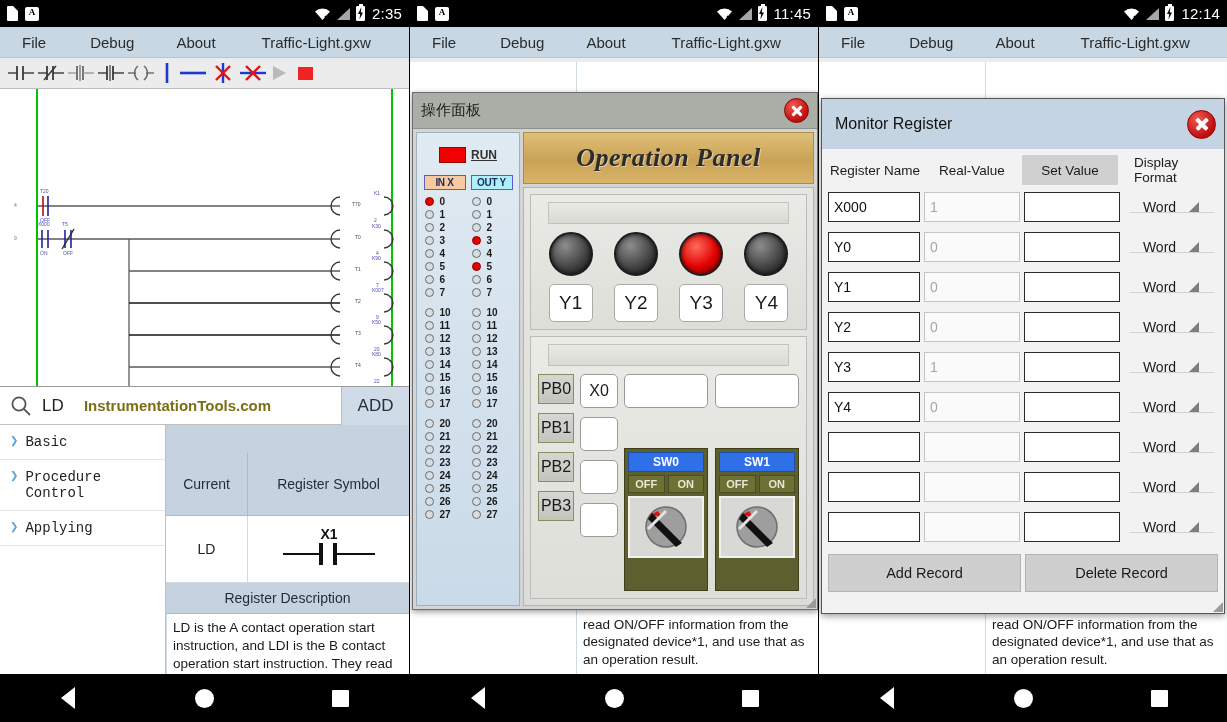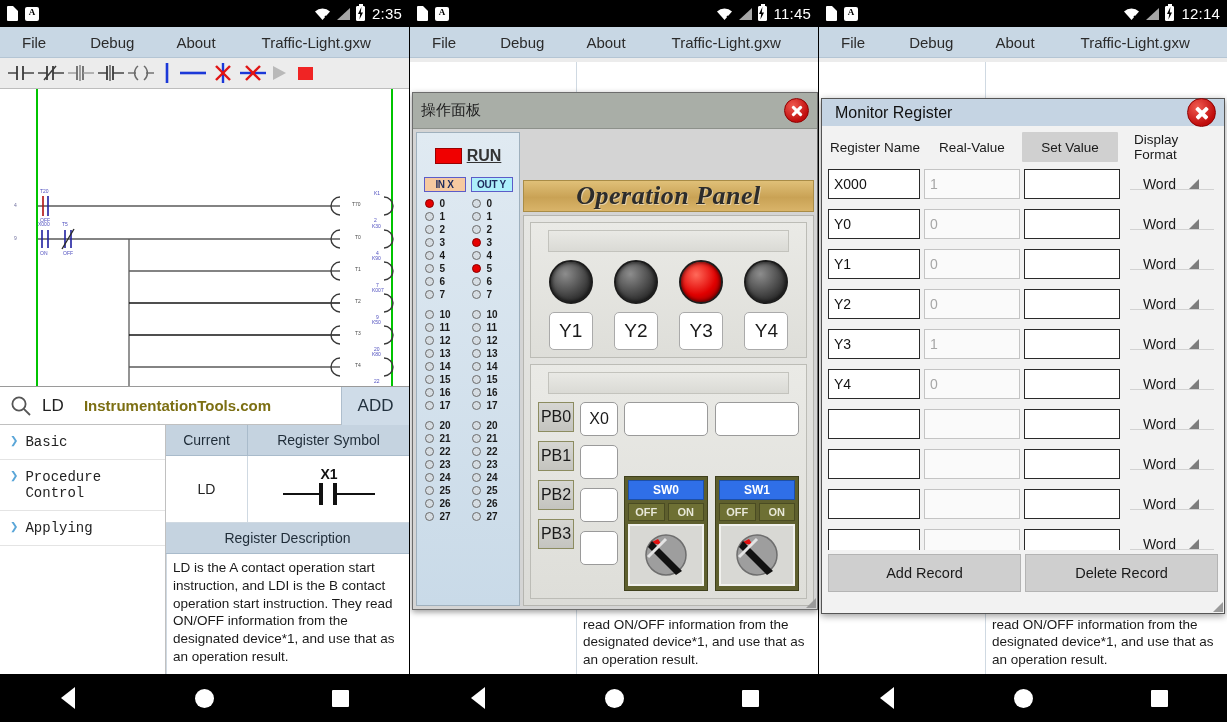--- a/index.html
+++ b/index.html
@@ -103,21 +103,21 @@
   .refsplit { display: flex; height: 258px; }
   .tree { width: 166px; border-right: 1px solid #c0c0c0; background: #fff; }
   .tree-item {
     display: flex; align-items: flex-start; gap: 7px;
     padding: 9px 8px 9px 10px; border-bottom: 1px solid #e4e4e4;
     font-size: 14px; font-family: "Liberation Mono", monospace; color: #222;
   }
   .chev { color: #5aa6d8; font-size: 14px; line-height: 1.1; }
   .refpane { flex: 1; display: flex; flex-direction: column; }
   .ref-hdr { display: flex; background: #c5d3e0; border-bottom: 1px solid #a9bbcb; }
-  .ref-hdr div { padding: 7px 0; text-align: center; font-size: 14px; color: #1f2c38; }
+  .ref-hdr div { padding: 23px 0; text-align: center; font-size: 14px; color: #1f2c38; margin-top: 28px; }
   .ref-hdr .c1 { width: 82px; border-right: 1px solid #a9bbcb; }
   .ref-hdr .c2 { flex: 1; }
   .ref-row { display: flex; border-bottom: 1px solid #cfd9e2; background: #fff; }
   .ref-row .c1 {
     width: 82px; border-right: 1px solid #cfd9e2; display: flex;
     align-items: center; justify-content: center; font-size: 14px; color: #222;
   }
   .ref-row .c2 { flex: 1; display: flex; align-items: center; justify-content: center; padding: 8px 0 12px; }
   .ref-desc-hdr {
     background: #c5d3e0; text-align: center; padding: 7px 0;
@@ -171,46 +171,45 @@
   .closebtn:before { transform: translate(-50%,-50%) rotate(45deg); }
   .closebtn:after  { transform: translate(-50%,-50%) rotate(-45deg); }
   .op-body { flex: 1; display: flex; background: #d4d4d4; padding: 3px; }
 
   .io-col {
     width: 104px; background: linear-gradient(180deg,#e0eaf2,#c9dae8);
     border: 1px solid #9fb0bd; padding: 6px 0 0;
   }
   .run-row { display: flex; align-items: center; justify-content: center; gap: 5px; margin: 8px 0 12px; }
   .run-led { width: 27px; height: 16px; background: #f00000; border: 1px solid #900; }
-  .run-lbl { font-size: 16px; font-weight: bold; color: #333; text-decoration: underline; }
+  .run-lbl { font-size: 12px; font-weight: bold; color: #333; text-decoration: underline; }
   .io-heads { display: flex; justify-content: space-around; padding: 0 4px; }
   .io-head {
     width: 42px; text-align: center; font-size: 10px; font-weight: bold;
     border: 1px solid #5c5cc8; padding: 1px 0; letter-spacing: -.3px;
   }
   .io-head.inx { background: #f6c9a0; color: #1d2a5c; }
   .io-head.outy { background: #adf0fb; color: #1d2a5c; }
   .io-lists { display: flex; justify-content: space-around; padding: 5px 4px 0; }
   .io-list { width: 44px; }
   .io-item { display: flex; align-items: center; gap: 6px; height: 13px; padding-left: 2px; }
   .io-dot {
     width: 9px; height: 9px; border-radius: 50%;
     border: 1px solid #6b6b6b; background: #d6dde3;
   }
   .io-dot.on { background: #e60000; border-color: #8a0000; }
   .io-n { font-size: 10px; color: #1a1a1a; font-weight: bold; }
   .io-gap { height: 7px; }
 
   .op-main { flex: 1; margin-left: 3px; display: flex; flex-direction: column; }
   .op-banner {
-    height: 32px;
+    height: 52px;
     background: linear-gradient(180deg,#e0c078,#c9a255 55%,#d9b469);
     display: flex; align-items: center; justify-content: center;
     border: 1px solid #a98c46;
-    margin-top: 48px;
   }
   .op-banner span {
     font-family: "Liberation Serif", serif; font-weight: bold; font-style: italic;
     font-size: 26px; color: #2c2c2c; letter-spacing: .5px;
     text-shadow: 1px 1px 0 rgba(255,255,255,.45);
   }
   .op-area {
     flex: 1; background: linear-gradient(180deg,#e6e6e3,#dcdcd8);
     border: 1px solid #b5b5b0; margin-top: 3px; padding: 6px;
     display: flex; flex-direction: column; gap: 6px;
@@ -269,21 +268,21 @@
     display: flex; align-items: center; justify-content: center;
   }
   
   .mr-dialog {
     position: absolute; left: 2px; top: 98px; width: 404px; height: 516px;
     background: #f2f2f2; border: 1px solid #555;
     box-shadow: 0 2px 7px rgba(0,0,0,.4);
     display: flex; flex-direction: column;
   }
   .mr-title {
-    height: 27px; background: #c5d4e3; display: flex; align-items: center;
+    height: 50px; background: #c5d4e3; display: flex; align-items: center;
     padding: 0 8px;
   }
   .mr-title .t { font-size: 16px; color: #111; margin-left: 5px; }
   .mr-close {
     margin-left: auto; width: 29px; height: 29px; border-radius: 50%;
     background: radial-gradient(circle at 35% 30%, #f05a50, #c00d0d 70%);
     border: 1px solid #8e0000; position: relative;
   }
   .mr-close:before, .mr-close:after {
     content: ""; position: absolute; left: 50%; top: 50%;

